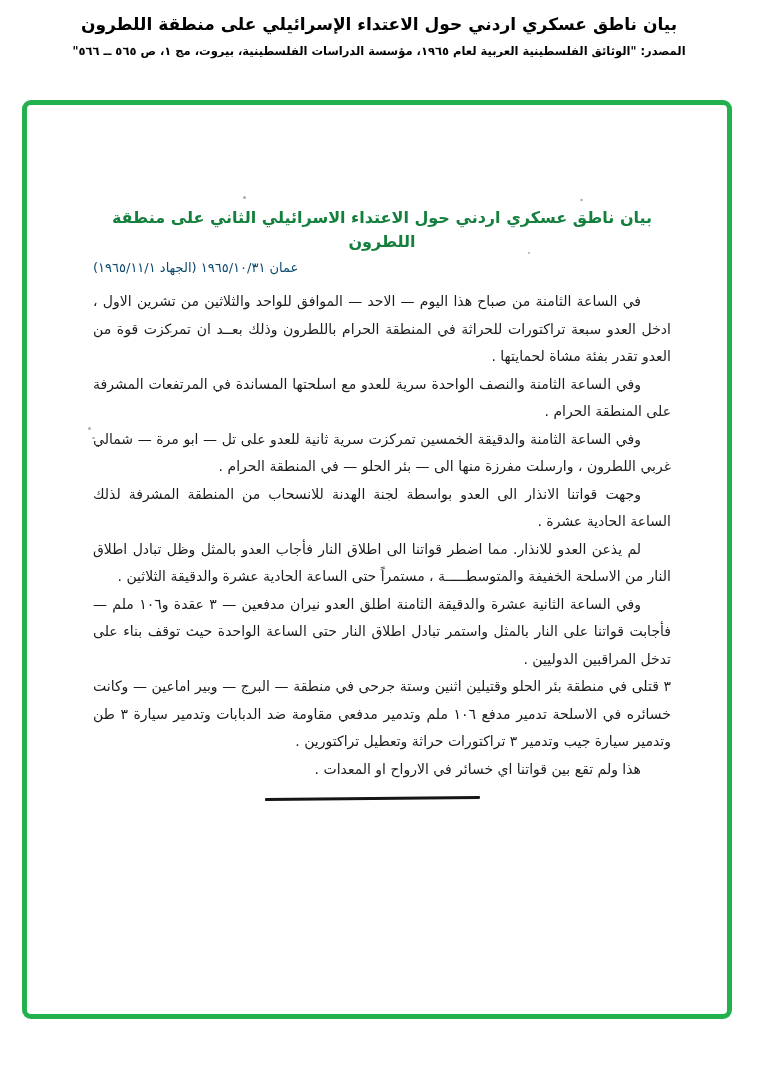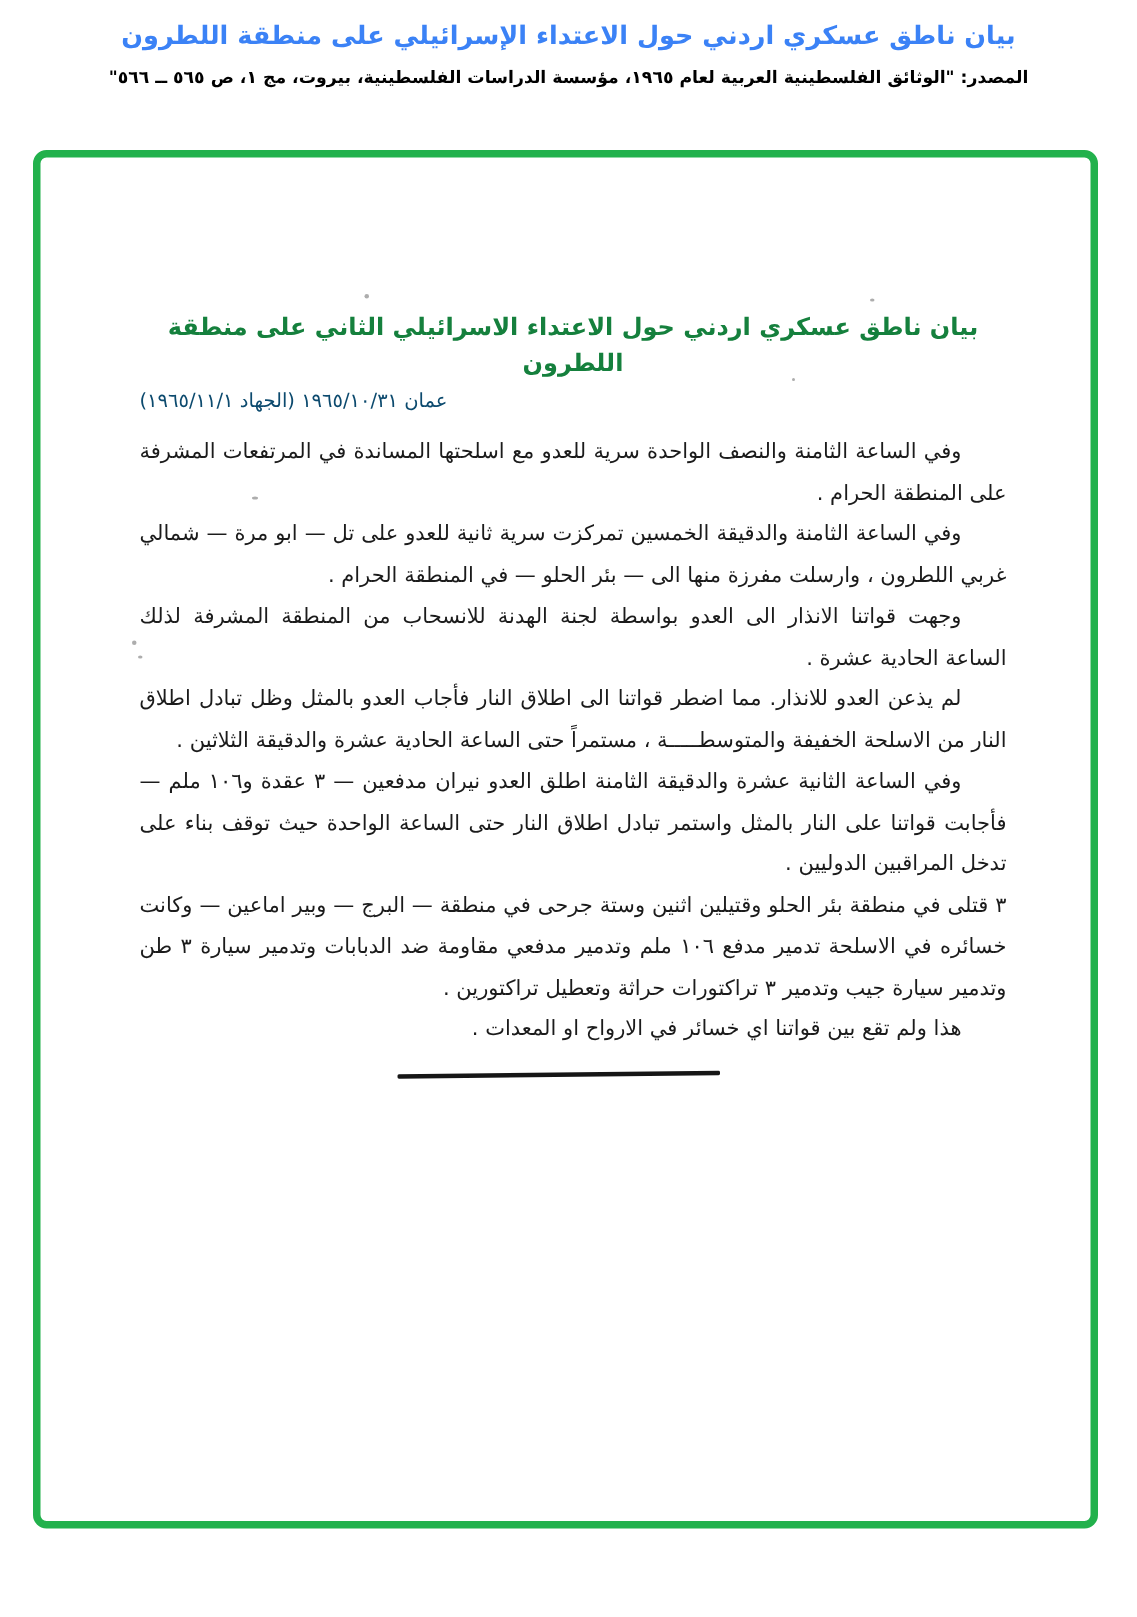--- a/index.html
+++ b/index.html
@@ -22,21 +22,21 @@
     top: 12px;
     left: 0;
     right: 0;
     direction: rtl;
     text-align: center;
   }
   .ph-title {
     font-size: 17px;
     font-weight: bold;
     line-height: 24px;
-    color: #3b82f6;
+    color: #000000;
   }
   .ph-source {
     margin-top: 8px;
     font-size: 11.5px;
     font-weight: bold;
     line-height: 15px;
     color: #000000;
   }
   
   .green-box {
@@ -109,20 +109,21 @@
     <div class="ph-title">بيان ناطق عسكري اردني حول الاعتداء الإسرائيلي على منطقة اللطرون</div>
     <div class="ph-source">المصدر: "الوثائق الفلسطينية العربية لعام ١٩٦٥، مؤسسة الدراسات الفلسطينية، بيروت، مج ١، ص ٥٦٥ ــ ٥٦٦"</div>
   </div>
 
   <div class="green-box" style="border-color: rgb(34, 177, 76);"></div>
 
   <div class="scan-content">
     <h2 class="doc-title">بيان ناطق عسكري اردني حول الاعتداء الاسرائيلي الثاني على منطقة اللطرون</h2>
     <div class="doc-dateline">عمان ١٩٦٥/١٠/٣١ (الجهاد ١٩٦٥/١١/١)</div>
 
+    <p class="para">في الساعة الثامنة من صباح هذا اليوم — الاحد — الموافق للواحد والثلاثين من تشرين الاول ، ادخل العدو سبعة تراكتورات للحراثة في المنطقة الحرام باللطرون وذلك بعــد ان تمركزت قوة من العدو تقدر بفئة مشاة لحمايتها .</p>
     <p class="para">وفي الساعة الثامنة والنصف الواحدة سرية للعدو مع اسلحتها المساندة في المرتفعات المشرفة على المنطقة الحرام .</p>
     <p class="para">وفي الساعة الثامنة والدقيقة الخمسين تمركزت سرية ثانية للعدو على تل — ابو مرة — شمالي غربي اللطرون ، وارسلت مفرزة منها الى — بئر الحلو — في المنطقة الحرام .</p>
     <p class="para">وجهت قواتنا الانذار الى العدو بواسطة لجنة الهدنة للانسحاب من المنطقة المشرفة لذلك الساعة الحادية عشرة .</p>
     <p class="para">لم يذعن العدو للانذار. مما اضطر قواتنا الى اطلاق النار فأجاب العدو بالمثل وظل تبادل اطلاق النار من الاسلحة الخفيفة والمتوسطـــــة ، مستمراً حتى الساعة الحادية عشرة والدقيقة الثلاثين .</p>
     <p class="para">وفي الساعة الثانية عشرة والدقيقة الثامنة اطلق العدو نيران مدفعين — ٣ عقدة و١٠٦ ملم — فأجابت قواتنا على النار بالمثل واستمر تبادل اطلاق النار حتى الساعة الواحدة حيث توقف بناء على تدخل المراقبين الدوليين .</p>
     <p class="para no-indent">٣ قتلى في منطقة بئر الحلو وقتيلين اثنين وستة جرحى في منطقة — البرج — وبير اماعين — وكانت خسائره في الاسلحة تدمير مدفع ١٠٦ ملم وتدمير مدفعي مقاومة ضد الدبابات وتدمير سيارة ٣ طن وتدمير سيارة جيب وتدمير ٣ تراكتورات حراثة وتعطيل تراكتورين .</p>
     <p class="para last-line">هذا ولم تقع بين قواتنا اي خسائر في الارواح او المعدات .</p>
 
     <div class="closing-rule"></div>
   </div>

